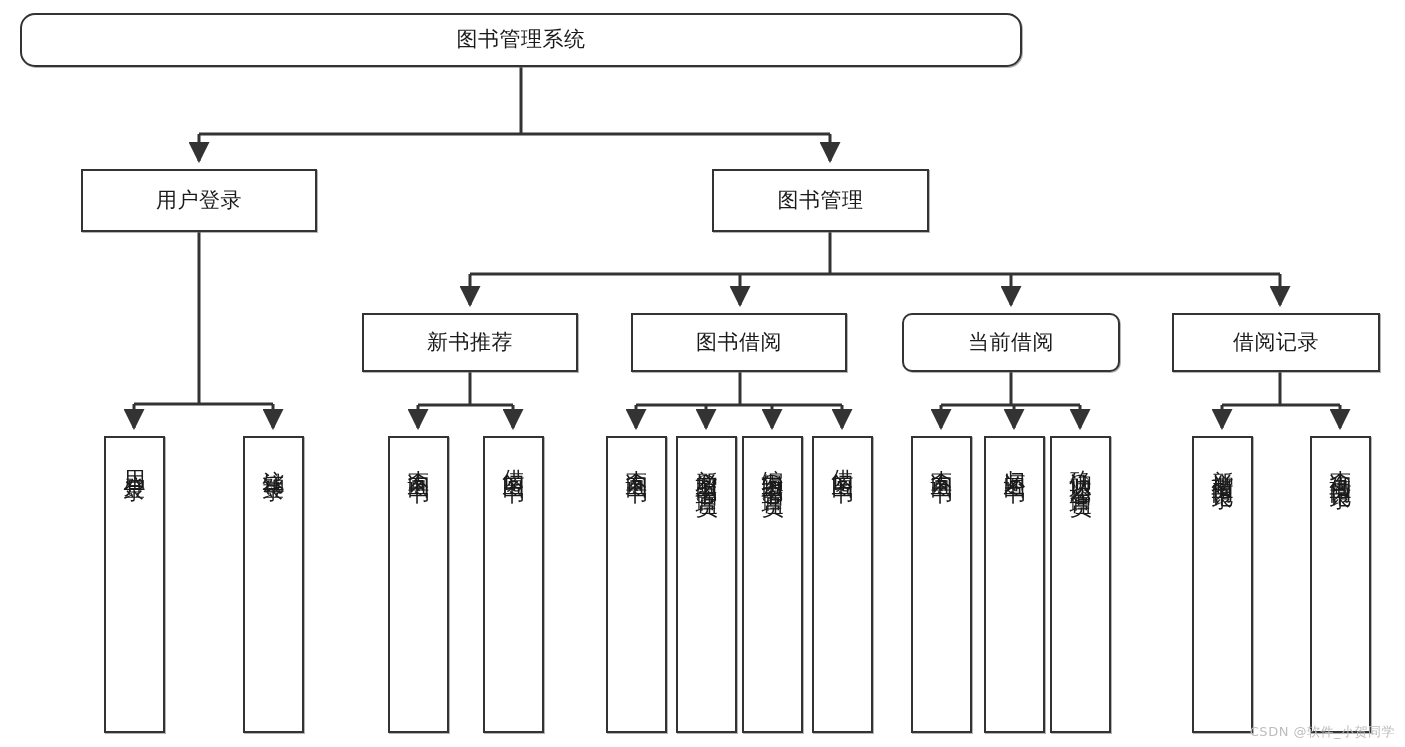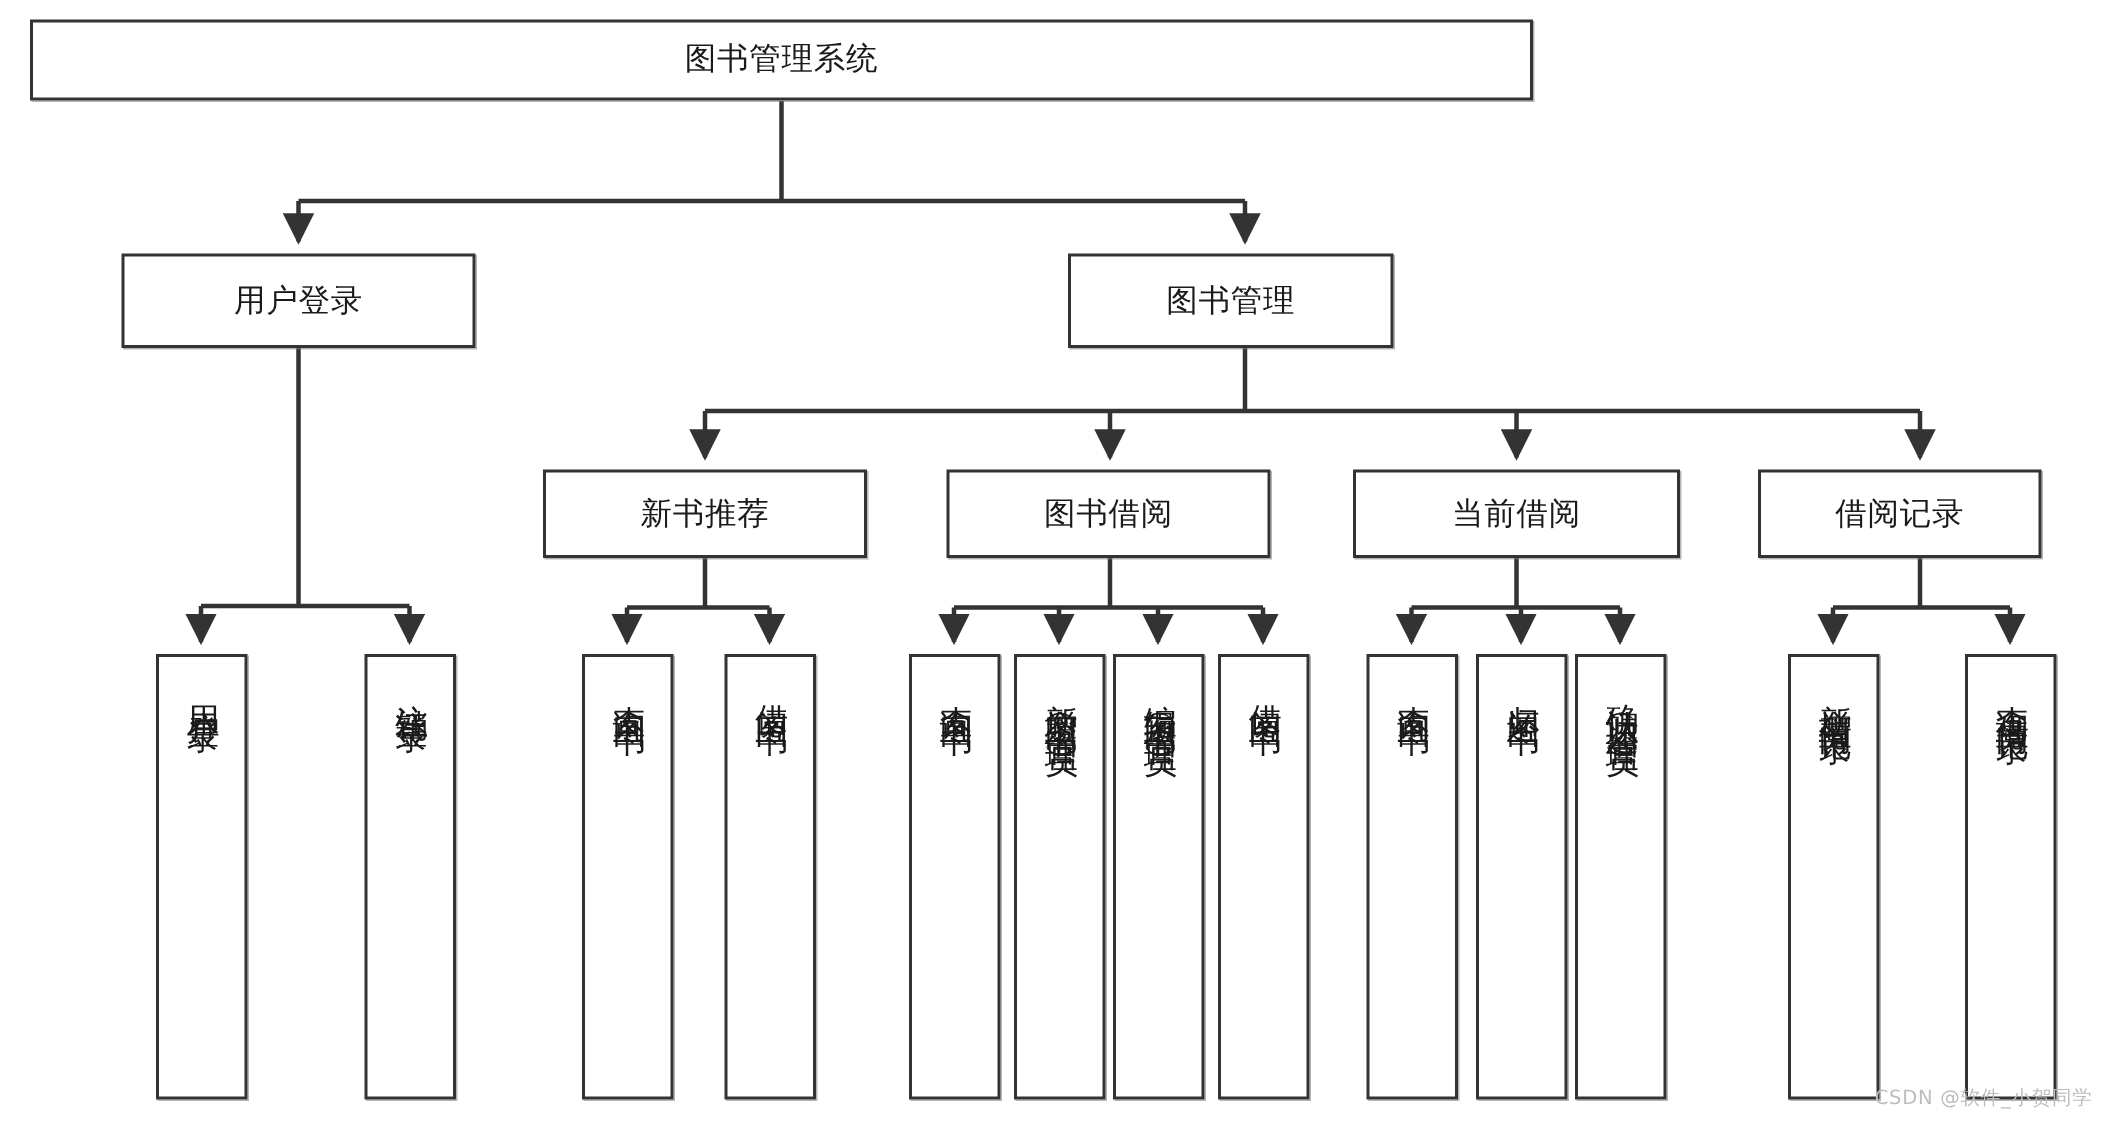--- a/index.html
+++ b/index.html
@@ -118,41 +118,41 @@
       <path d="M 1014 405 L 1014 428" marker-end="url(#arrow)"></path>
       <path d="M 1080 405 L 1080 428" marker-end="url(#arrow)"></path>
 
       <path d="M 1280 372 L 1280 405"></path>
       <path d="M 1222 405 L 1340 405"></path>
       <path d="M 1222 405 L 1222 428" marker-end="url(#arrow)"></path>
       <path d="M 1340 405 L 1340 428" marker-end="url(#arrow)"></path>
     </g>
   </svg>
 
-  <div class="node horizontal" id="node-root" style="left: 20px; top: 13px; width: 1002px; height: 54px;">
+  <div class="node horizontal" id="node-root" style="left: 20px; top: 13px; width: 1002px; height: 54px; border-radius: 15px;">
     <span class="label">图书管理系统</span>
   </div>
 
   <div class="node horizontal" id="node-l2-0" style="left: 81px; top: 169px; width: 236px; height: 63px;">
     <span class="label">用户登录</span>
   </div>
   <div class="node horizontal" id="node-l2-1" style="left: 712px; top: 169px; width: 217px; height: 63px;">
     <span class="label">图书管理</span>
   </div>
 
   <div class="node horizontal" id="node-l3-0" style="left: 362px; top: 313px; width: 216px; height: 59px;">
     <span class="label">新书推荐</span>
   </div>
   <div class="node horizontal" id="node-l3-1" style="left: 631px; top: 313px; width: 216px; height: 59px;">
     <span class="label">图书借阅</span>
   </div>
-  <div class="node horizontal" id="node-l3-2" style="left: 902px; top: 313px; width: 218px; height: 59px;">
+  <div class="node horizontal" id="node-l3-2" style="left: 902px; top: 313px; width: 218px; height: 59px; border-radius: 10px;">
     <span class="label">当前借阅</span>
   </div>
-  <div class="node horizontal" id="node-l3-3" style="left: 1172px; top: 313px; width: 189px; height: 59px;">
+  <div class="node horizontal" id="node-l3-3" style="left: 1172px; top: 313px; width: 208px; height: 59px;">
     <span class="label">借阅记录</span>
   </div>
 
   <div class="node vertical" id="node-leaf-0" style="left: 104px; top: 436px; width: 61px; height: 297px;">
     <span class="label">用户登录</span>
   </div>
   <div class="node vertical" id="node-leaf-1" style="left: 243px; top: 436px; width: 61px; height: 297px;">
     <span class="label">注销登录</span>
   </div>
   <div class="node vertical" id="node-leaf-2" style="left: 388px; top: 436px; width: 61px; height: 297px;">

